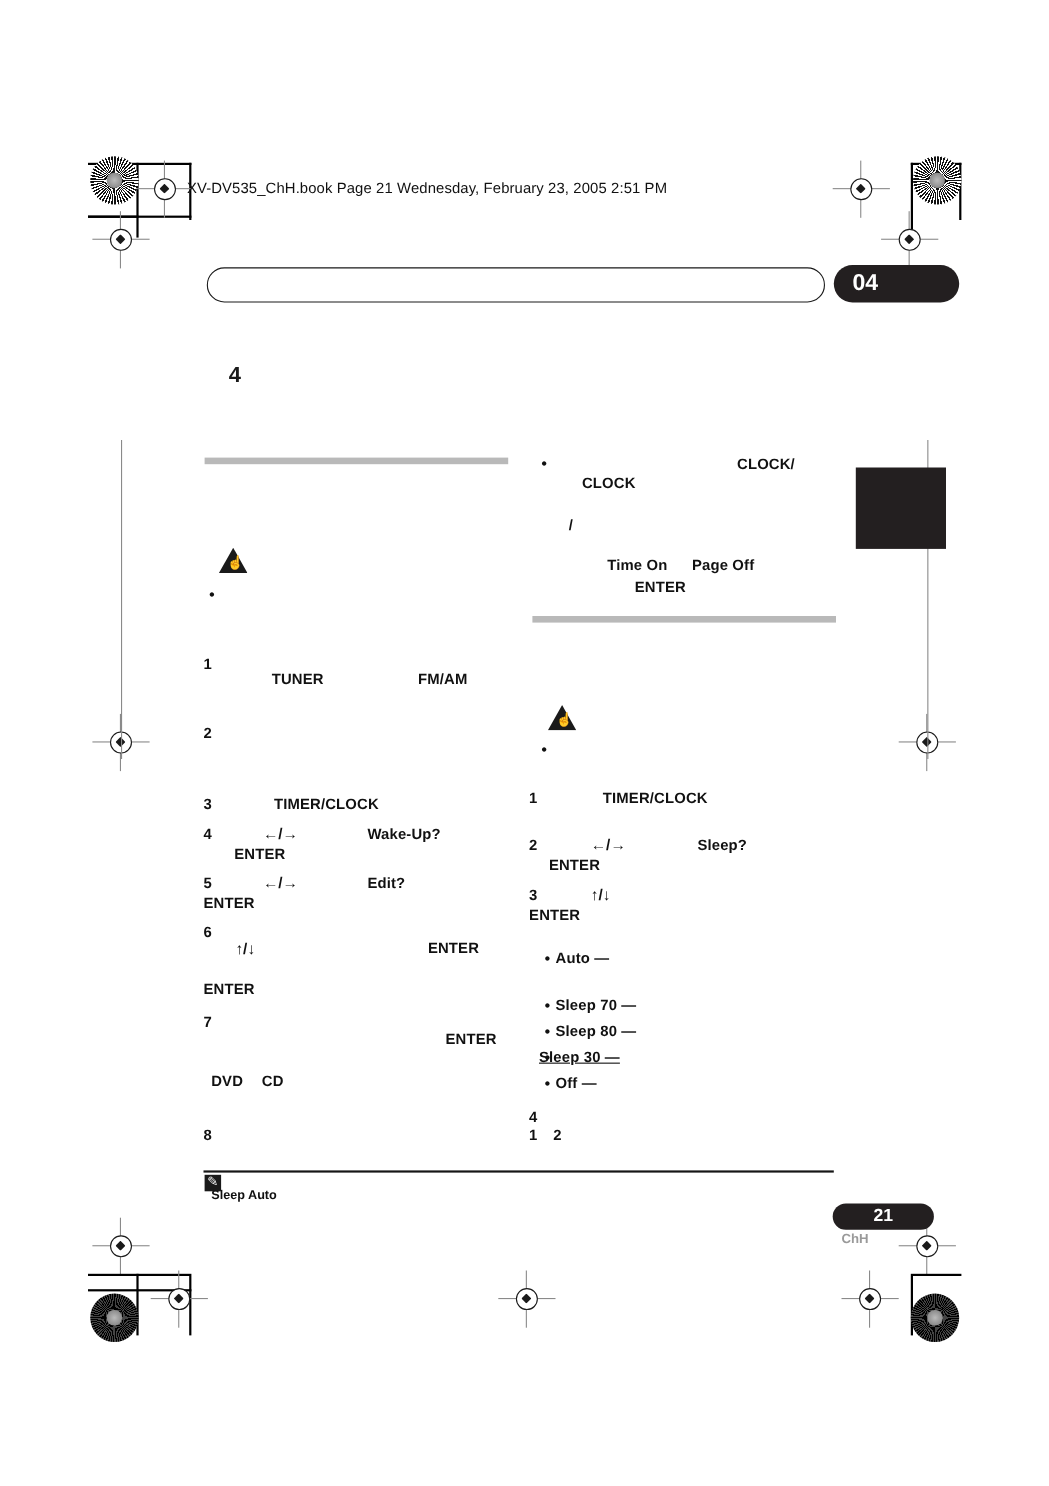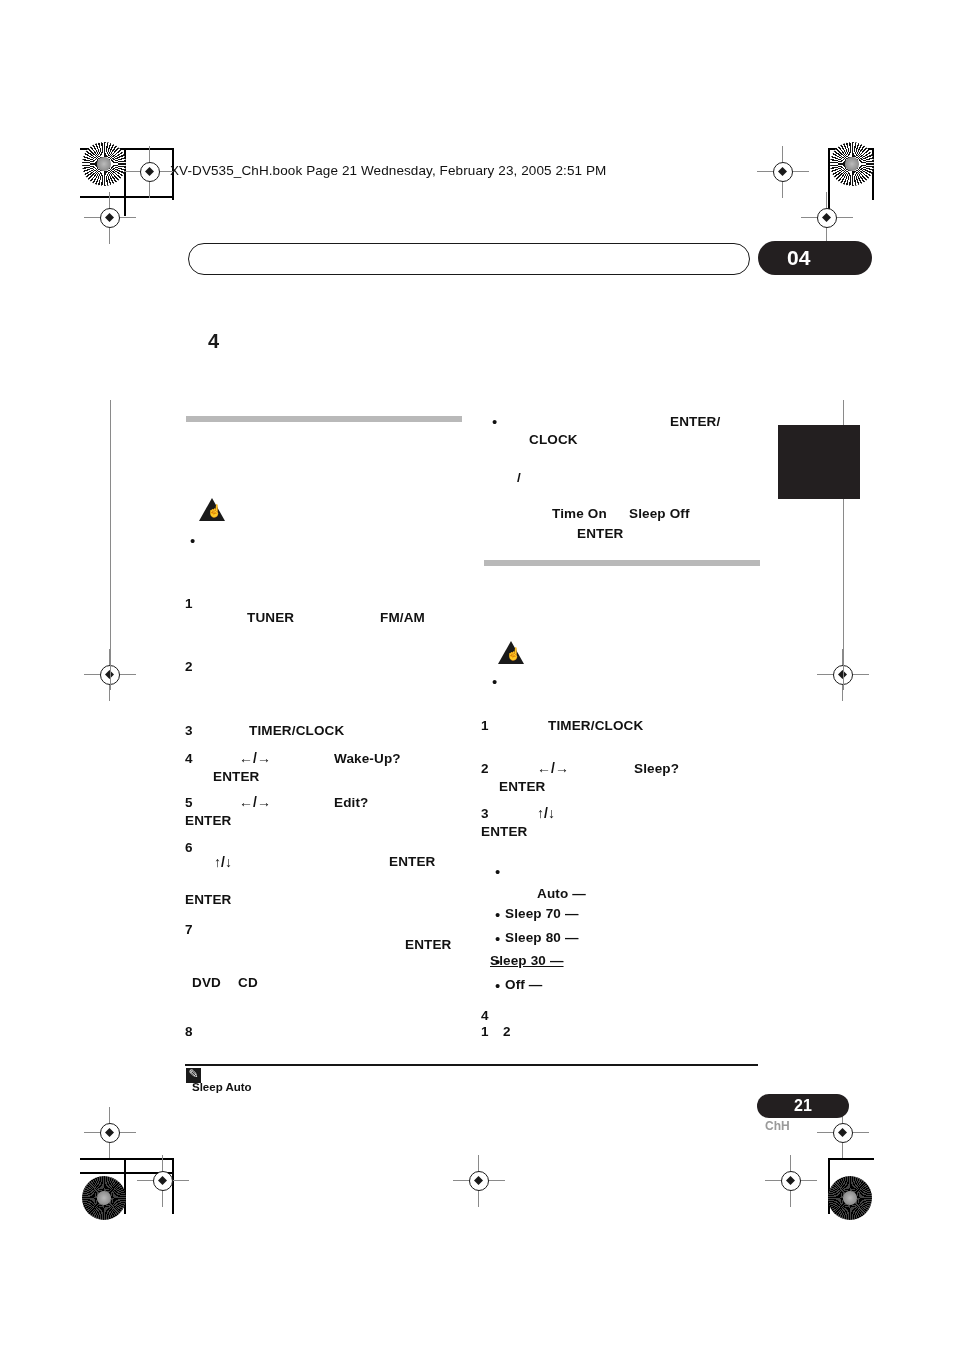--- a/index.html
+++ b/index.html
@@ -27,21 +27,21 @@
   .rosette.dark{background:repeating-conic-gradient(#000 0deg 3deg,#444 3deg 6deg);}
   .rosette::after{content:"";position:absolute;left:35%;top:35%;width:30%;height:30%;
     border-radius:50%;background:radial-gradient(#bbb,#777);}
 
   
   .headerline{position:absolute;font-size:13.5px;color:#111;white-space:nowrap;letter-spacing:.1px;}
 
   .titlebar{position:absolute;border:1.6px solid #1a1a1a;border-radius:22px;background:#fff;}
   .chapbadge{position:absolute;background:#231f20;border-radius:19px;
      color:#fff;font-weight:bold;font-size:21px;display:flex;align-items:center;}
-  .chapbadge span{margin-left:29px;}
+  .chapbadge span{margin-left:17px;}
   .sidetab{position:absolute;background:#231f20;}
 
   .chapnum{position:absolute;font-size:20px;font-weight:bold;color:#1a1a1a;}
 
   .grayrule{position:absolute;height:6px;background:#b9b9b9;}
   .blackrule{position:absolute;height:2.4px;background:#161616;}
 
   
   .kw{font-weight:bold;font-size:13.5px;color:#111;white-space:nowrap;position:absolute;letter-spacing:.15px;}
   .stepnum{position:absolute;font-weight:bold;font-size:13.5px;color:#111;}
@@ -208,25 +208,25 @@
 <div class="kw" style="left:185px;top:892px;">ENTER</div>
 
 <div class="stepnum" style="left:185px;top:922px;">7</div>
 <div class="kw" style="left:405px;top:937px;">ENTER</div>
 <div class="kw" style="left:192px;top:975px;">DVD</div>
 <div class="kw" style="left:238px;top:975px;">CD</div>
 
 <div class="stepnum" style="left:185px;top:1024px;">8</div>
 
 <div class="bullet" style="left:492px;top:414px;">•</div>
-<div class="kw" style="left:670px;top:414px;">ENTER/</div>
+<div class="kw" style="left:670px;top:414px;">CLOCK/</div>
 <div class="kw" style="left:503px;top:432px;margin-left:26px;">CLOCK</div>
 <div class="kw" style="left:517px;top:470px;">/</div>
 <div class="kw" style="left:552px;top:506px;">Time On</div>
-<div class="kw" style="left:629px;top:506px;">Sleep Off</div>
+<div class="kw" style="left:629px;top:506px;">Page Off</div>
 <div class="kw" style="left:577px;top:526px;">ENTER</div>
 
 <div class="grayrule" style="left:484px;top:560px;width:276px;"></div>
 
 <div class="warnicon" style="left:498px;top:641px;">
   <div class="tri"></div>
   <div class="hand">☝</div>
 </div>
 <div class="bullet" style="left:492px;top:674px;">•</div>
 
@@ -236,21 +236,21 @@
 <div class="stepnum" style="left:481px;top:761px;">2</div>
 <div class="arrowpair" style="left:537px;top:760px;">←/→</div>
 <div class="kw" style="left:634px;top:761px;">Sleep?</div>
 <div class="kw" style="left:499px;top:779px;">ENTER</div>
 
 <div class="stepnum" style="left:481px;top:806px;">3</div>
 <div class="arrowpair" style="left:537px;top:805px;">↑/↓</div>
 <div class="kw" style="left:481px;top:824px;">ENTER</div>
 
 <div class="bullet" style="left:495px;top:864px;">•</div>
-<div class="kw" style="left:505px;top:886px;margin-left:32px;">Auto —</div>
+<div class="kw" style="left:505px;top:863px;">Auto —</div>
 
 <div class="bullet" style="left:495px;top:907px;">•</div>
 <div class="kw" style="left:505px;top:906px;">Sleep 70 —</div>
 
 <div class="bullet" style="left:495px;top:931px;">•</div>
 <div class="kw" style="left:505px;top:930px;">Sleep 80 —</div>
 
 <div class="bullet" style="left:495px;top:954px;">•</div>
 <div class="kw" style="left:490px;top:953px;text-decoration:underline;">Sleep 30 —</div>
 

